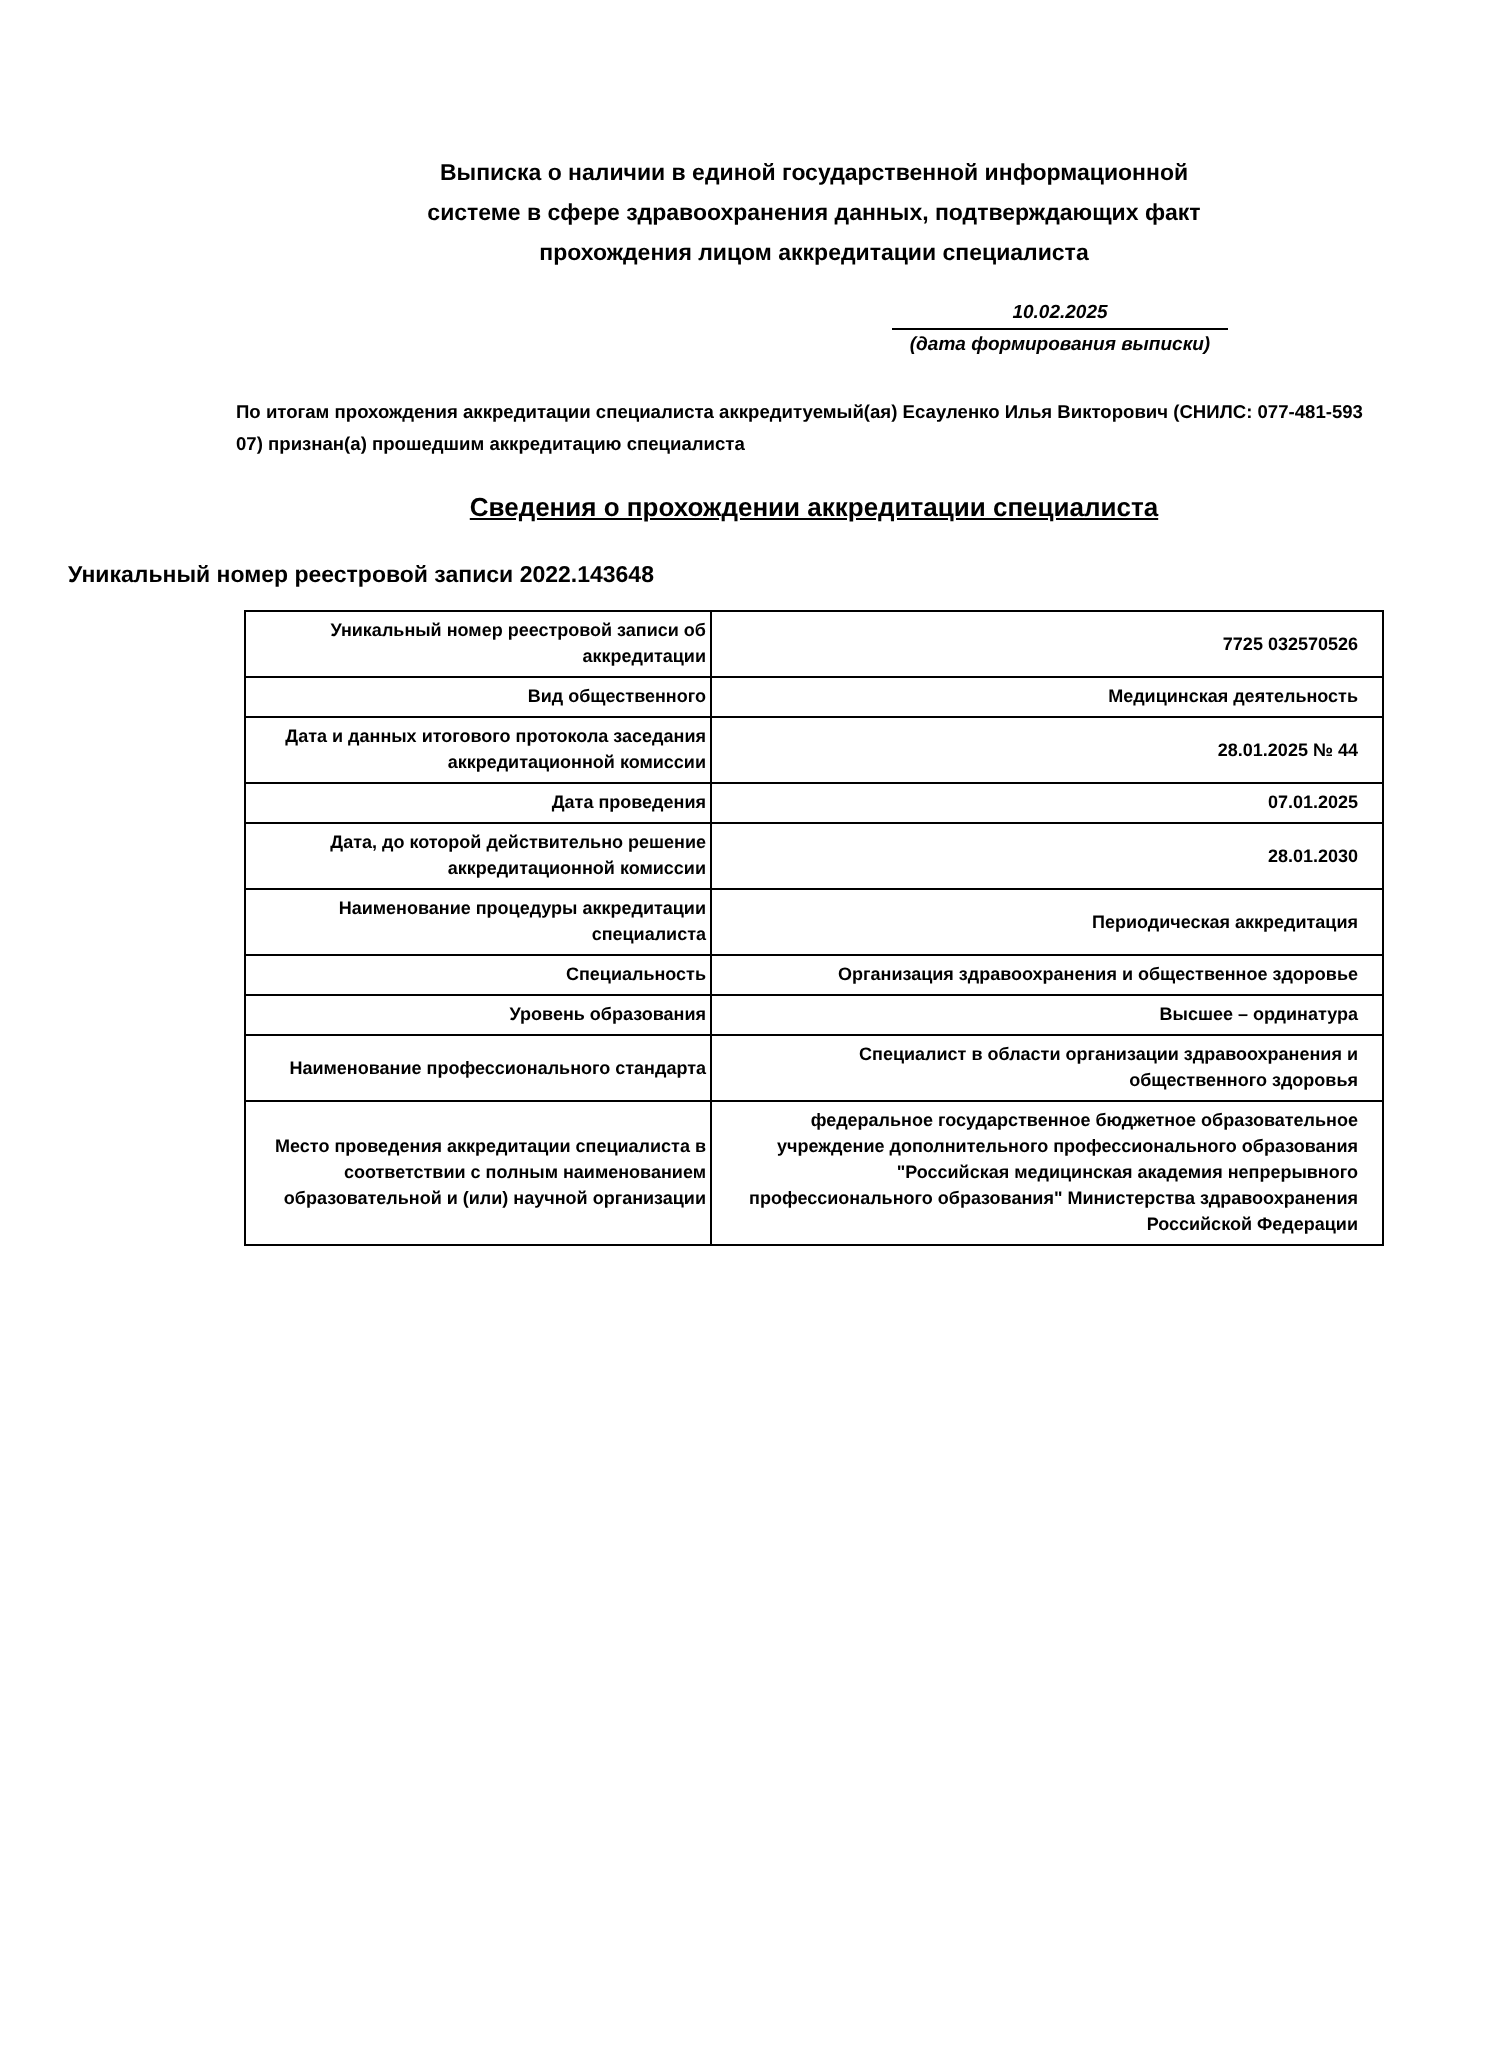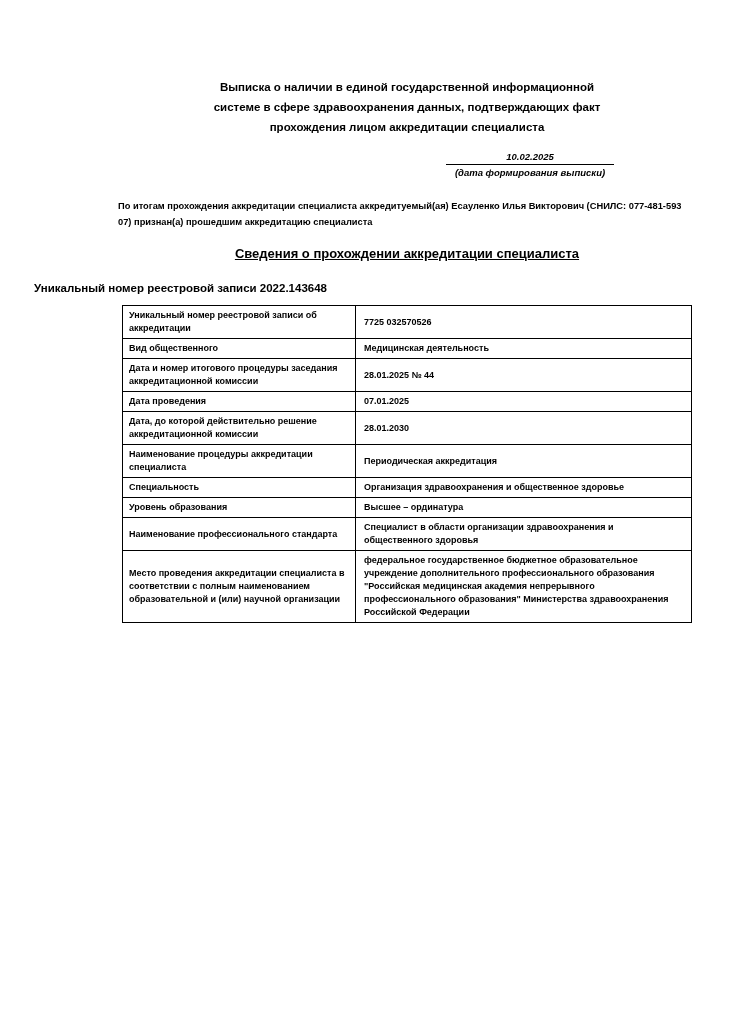--- a/index.html
+++ b/index.html
@@ -58,20 +58,21 @@
   .registry-heading {
     margin-top: 20px;
     font-size: 11.5px;
     line-height: 16px;
   }
   table.acc-table {
     width: 570px;
     margin: 9px auto 0;
     border-collapse: collapse;
     table-layout: fixed;
+    text-align: right;
   }
   table.acc-table td {
     border: 1.5px solid #000000;
     font-size: 9px;
     line-height: 13px;
     vertical-align: middle;
     font-weight: bold;
   }
   td.label-cell {
     width: 224px;
@@ -107,21 +108,21 @@
     <tbody>
         <tr>
           <td class="label-cell">Уникальный номер реестровой записи об аккредитации</td>
           <td class="value-cell">7725 032570526</td>
         </tr>
         <tr>
           <td class="label-cell">Вид общественного</td>
           <td class="value-cell">Медицинская деятельность</td>
         </tr>
         <tr>
-          <td class="label-cell">Дата и номер итогового процедуры заседания аккредитационной комиссии</td>
+          <td class="label-cell">Дата и данных итогового протокола заседания аккредитационной комиссии</td>
           <td class="value-cell">28.01.2025 № 44</td>
         </tr>
         <tr>
           <td class="label-cell">Дата проведения</td>
           <td class="value-cell">07.01.2025</td>
         </tr>
         <tr>
           <td class="label-cell">Дата, до которой действительно решение аккредитационной комиссии</td>
           <td class="value-cell">28.01.2030</td>
         </tr>

